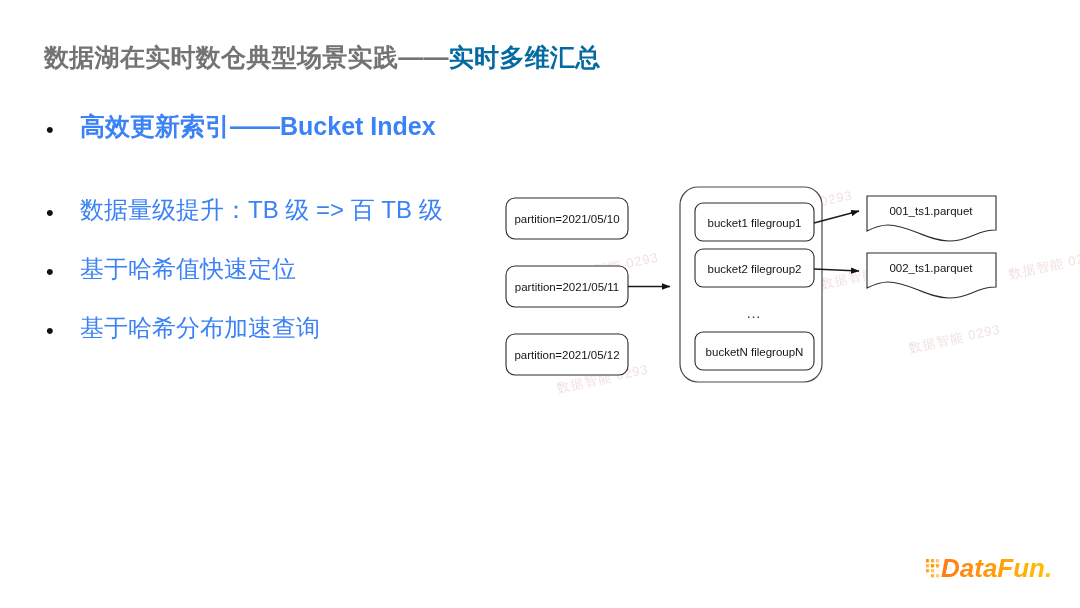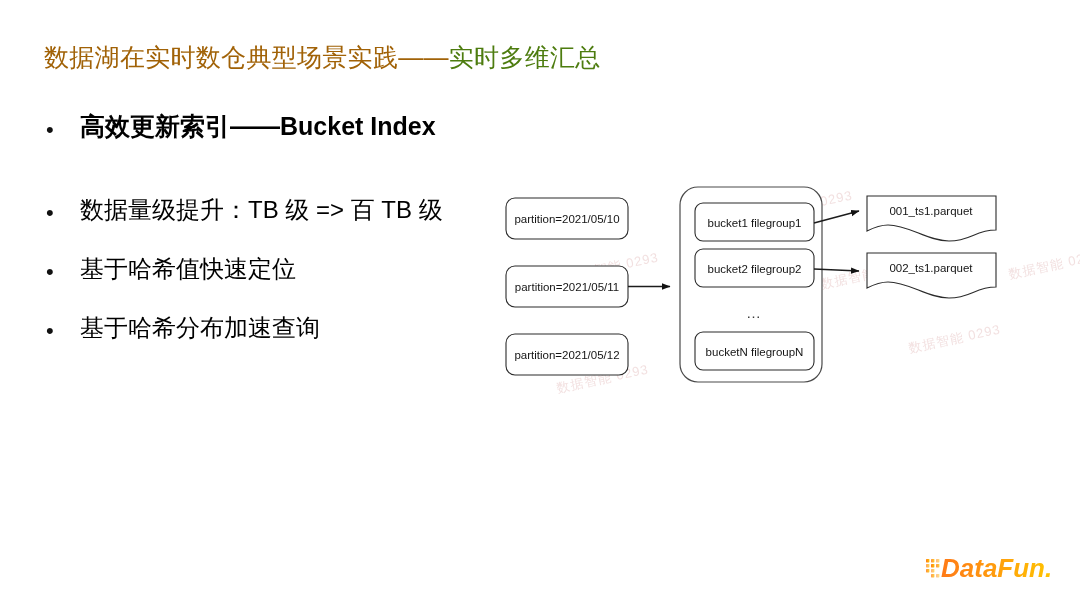--- a/index.html
+++ b/index.html
@@ -20,26 +20,26 @@
   .slide-title {
     position: absolute;
     left: 44px;
     top: 40px;
     font-size: 25px;
     line-height: 34px;
     letter-spacing: 0.3px;
     white-space: nowrap;
   }
   .slide-title .t-normal {
-    color: #a16207;
-    font-weight: 400;
+    color: #737373;
+    font-weight: 700;
   }
   .slide-title .t-bold {
-    color: #4d7c0f;
-    font-weight: 400;
+    color: #0369a1;
+    font-weight: 700;
   }
 
   
   .bullets {
     position: absolute;
     left: 46px;
     top: 110px;
     width: 470px;
   }
   .bullet-row {
@@ -62,21 +62,21 @@
     text-align: left;
     padding-top: 8px;
   }
   .bullet-dot.lead-dot {
     padding-top: 9px;
   }
   .bullet-text {
     flex: 1 1 auto;
     font-size: 25px;
     line-height: 32px;
-    color: #000000;
+    color: #3b82f6;
   }
   .bullet-text.bold {
     font-weight: 700;
     font-size: 25px;
   }
   .bullet-text.reg {
     font-weight: 400;
     font-size: 24px;
   }
 

